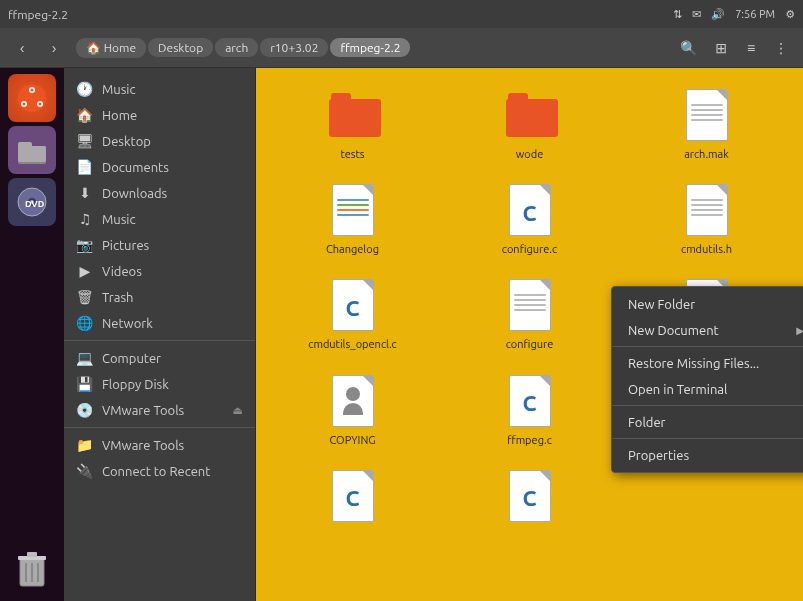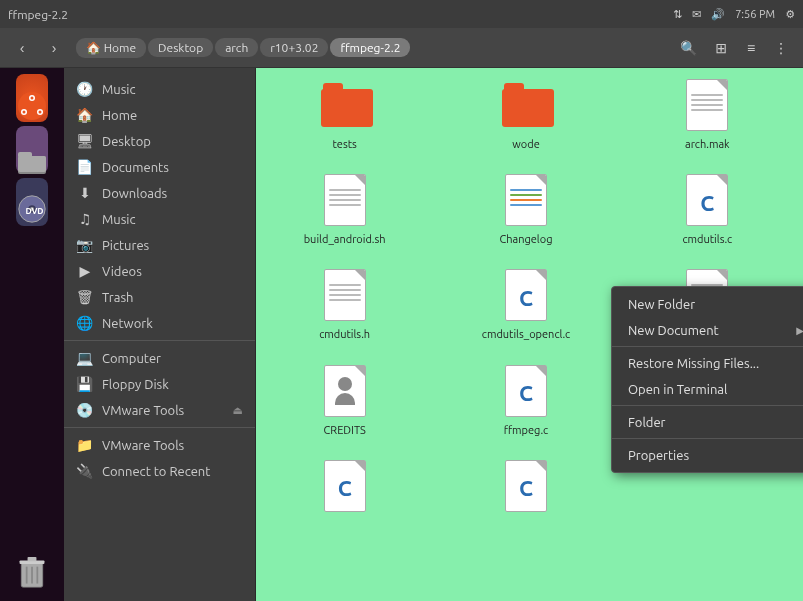--- a/index.html
+++ b/index.html
@@ -105,25 +105,25 @@
     .left-dock {
       width: 64px;
       background: #1a0a1a;
       display: flex;
       flex-direction: column;
       align-items: center;
       padding-top: 6px;
       gap: 4px;
     }
     .dock-icon {
-      width: 32px;
+      width: 48px;
       height: 48px;
       border-radius: 8px;
       display: flex;
-      align-items: flex-end;
+      align-items: center;
       justify-content: center;
       cursor: pointer;
       font-size: 22px;
     }
     .dock-ubuntu {
       background: radial-gradient(circle, #e95420, #c7411a);
       color: white;
       font-size: 28px;
     }
     .dock-files {
@@ -159,23 +159,24 @@
     .sidebar-icon { font-size: 14px; width: 18px; text-align: center; }
     .sidebar-eject {
       margin-left: auto;
       font-size: 11px;
       color: #888;
     }
 
     
     .file-area {
       flex: 1;
-      background: #86efac;
+      background: #eab308;
       overflow-y: auto;
       position: relative;
+      padding: 10px;
     }
     .file-grid {
       display: grid;
       grid-template-columns: repeat(3, 1fr);
       gap: 4px;
       max-width: 540px;
     }
     .file-item {
       display: flex;
       flex-direction: column;
@@ -531,33 +532,20 @@
                 <div class="doc-line"></div>
                 <div class="doc-line"></div>
                 <div class="doc-line"></div>
                 <div class="doc-line"></div>
               </div>
             </div>
           </div>
           <span class="file-name">arch.mak</span>
         </div>
 
-        <div class="file-item">
-          <div class="file-icon">
-            <div class="doc-icon">
-              <div class="doc-lines">
-                <div class="doc-line"></div>
-                <div class="doc-line"></div>
-                <div class="doc-line"></div>
-                <div class="doc-line"></div>
-              </div>
-            </div>
-          </div>
-          <span class="file-name">build_android.sh</span>
-        </div>
 
         <div class="file-item">
           <div class="file-icon">
             <div class="doc-icon">
               <div class="doc-lines">
                 <div class="doc-line blue"></div>
                 <div class="doc-line green"></div>
                 <div class="doc-line orange"></div>
                 <div class="doc-line blue"></div>
               </div>
@@ -565,21 +553,21 @@
           </div>
           <span class="file-name">Changelog</span>
         </div>
 
         <div class="file-item">
           <div class="file-icon">
             <div class="c-icon">
               <span class="c-letter">C</span>
             </div>
           </div>
-          <span class="file-name">cmdutils.c</span>
+          <span class="file-name">configure.c</span>
         </div>
 
         <div class="file-item">
           <div class="file-icon">
             <div class="doc-icon">
               <div class="doc-lines">
                 <div class="doc-line"></div>
                 <div class="doc-line"></div>
                 <div class="doc-line"></div>
                 <div class="doc-line"></div>
@@ -593,20 +581,33 @@
         <div class="file-item">
           <div class="file-icon">
             <div class="c-icon">
               <span class="c-letter">C</span>
             </div>
           </div>
           <span class="file-name">cmdutils_opencl.c</span>
         </div>
 
 
+        <div class="file-item">
+          <div class="file-icon">
+            <div class="doc-icon">
+              <div class="doc-lines">
+                <div class="doc-line"></div>
+                <div class="doc-line"></div>
+                <div class="doc-line"></div>
+                <div class="doc-line"></div>
+              </div>
+            </div>
+          </div>
+          <span class="file-name">configure</span>
+        </div>
 
         <div class="file-item">
           <div class="file-icon">
             <div class="doc-icon">
               <div class="doc-lines">
                 <div class="doc-line"></div>
                 <div class="doc-line"></div>
                 <div class="doc-line"></div>
                 <div class="doc-line"></div>
               </div>
@@ -616,21 +617,21 @@
         </div>
 
 
         <div class="file-item">
           <div class="file-icon">
             <div class="person-icon">
               <div class="person-head"></div>
               <div class="person-body"></div>
             </div>
           </div>
-          <span class="file-name">CREDITS</span>
+          <span class="file-name">COPYING</span>
         </div>
 
         <div class="file-item">
           <div class="file-icon">
             <div class="c-icon">
               <span class="c-letter">C</span>
             </div>
           </div>
           <span class="file-name">ffmpeg.c</span>
         </div>

